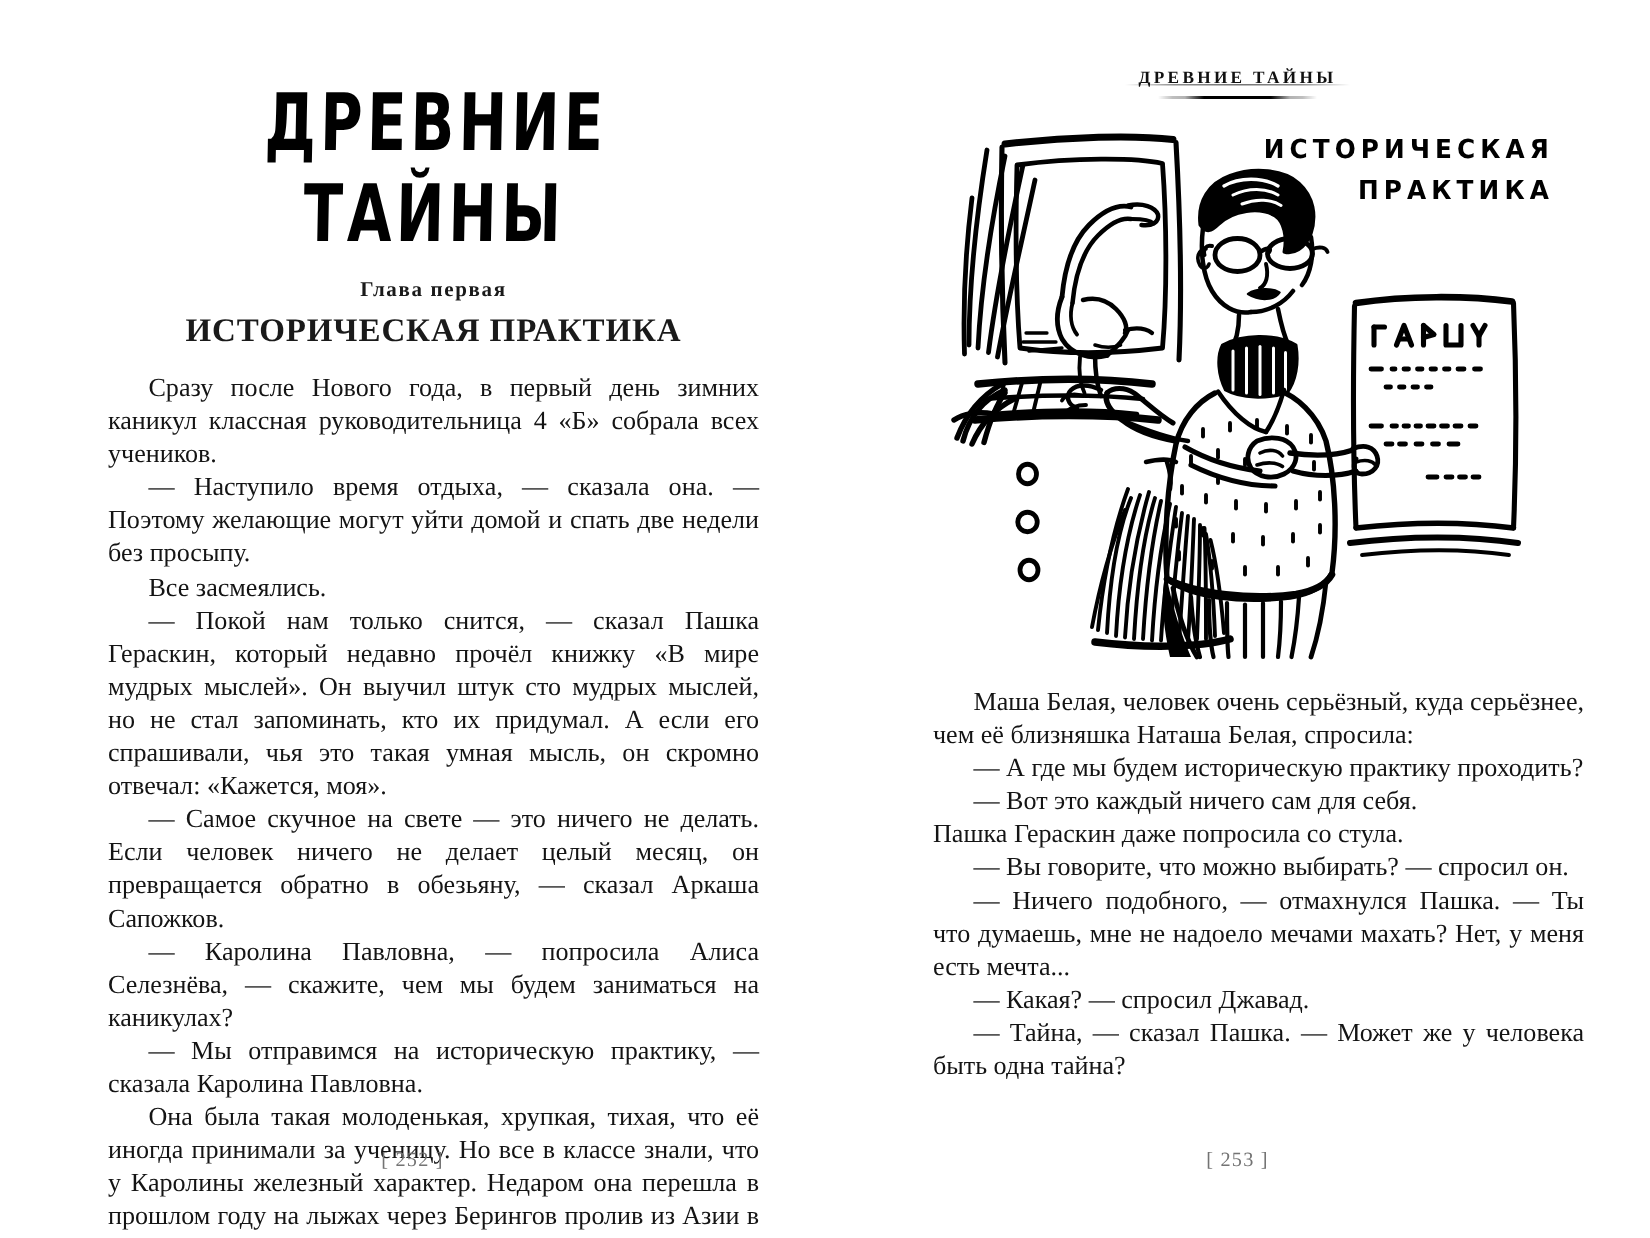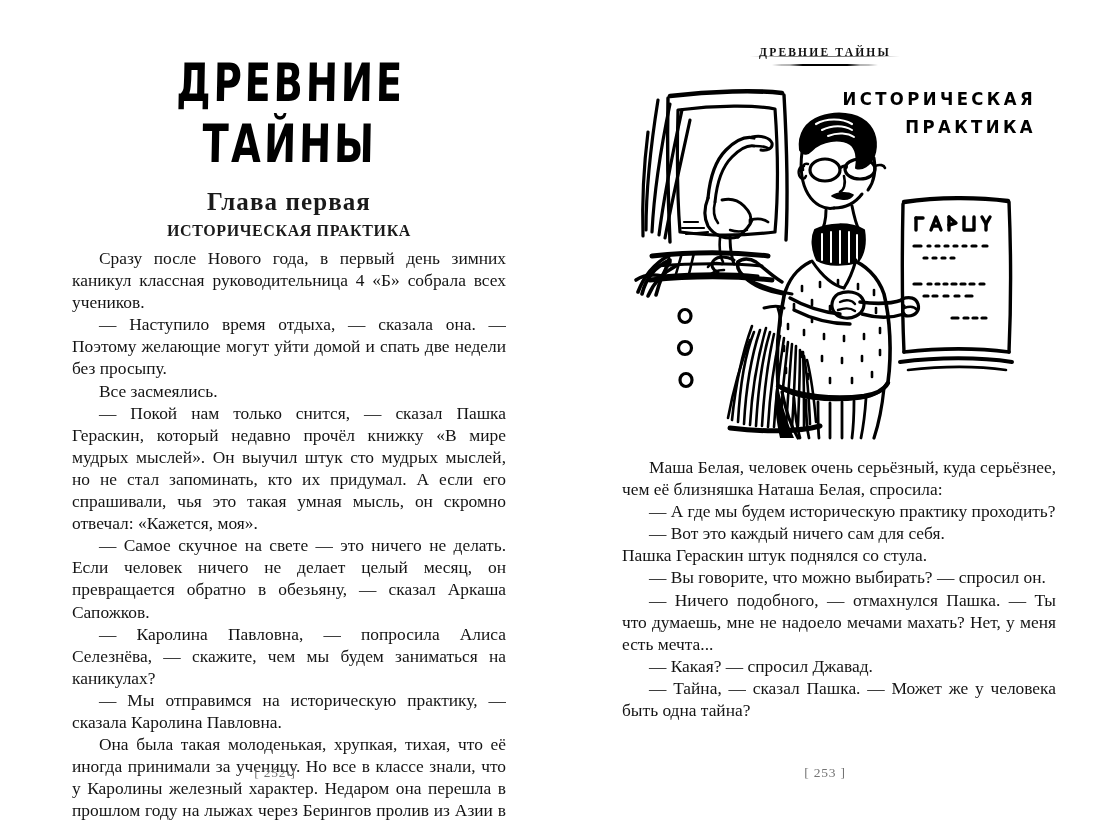--- a/index.html
+++ b/index.html
@@ -109,28 +109,28 @@
 
   
   .chapter-head {
     position: absolute;
     left: 72px;
     top: 185px;
     width: 434px;
     text-align: center;
   }
   .chapter-number {
-    font-size: 25px;
+    font-size: 14px;
     font-weight: bold;
     letter-spacing: 1.1px;
     line-height: 1.35;
     display: block;
   }
   .chapter-title {
-    font-size: 16px;
+    font-size: 22px;
     font-weight: bold;
     letter-spacing: 0.6px;
     text-transform: uppercase;
     line-height: 1.35;
     display: block;
     margin-top: 1px;
   }
 
   
   .textblock {
@@ -510,20 +510,20 @@
     <div class="illo-caption">
       <span>ИСТОРИЧЕСКАЯ</span>
       <span>ПРАКТИКА</span>
     </div>
   </div>
 
   <div class="textblock col-right">
     <p>Маша Белая, человек очень серьёзный, куда серьёзнее, чем её близняшка Наташа Белая, спросила:</p>
     <p>— А где мы будем историческую практику проходить?</p>
     <p>— Вот это каждый ничего сам для себя.</p>
-    <p class="noindent">Пашка Гераскин штук поднялся со стула.</p>
+    <p class="noindent">Пашка Гераскин даже попросила со стула.</p>
     <p>— Вы говорите, что можно выбирать? — спросил он.</p>
     <p>— Ничего подобного, — отмахнулся Пашка. — Ты что думаешь, мне не надоело мечами махать? Нет, у меня есть мечта...</p>
     <p>— Какая? — спросил Джавад.</p>
     <p>— Тайна, — сказал Пашка. — Может же у человека быть одна тайна?</p>
   </div>
 
 </div>
 
 </body></html>

